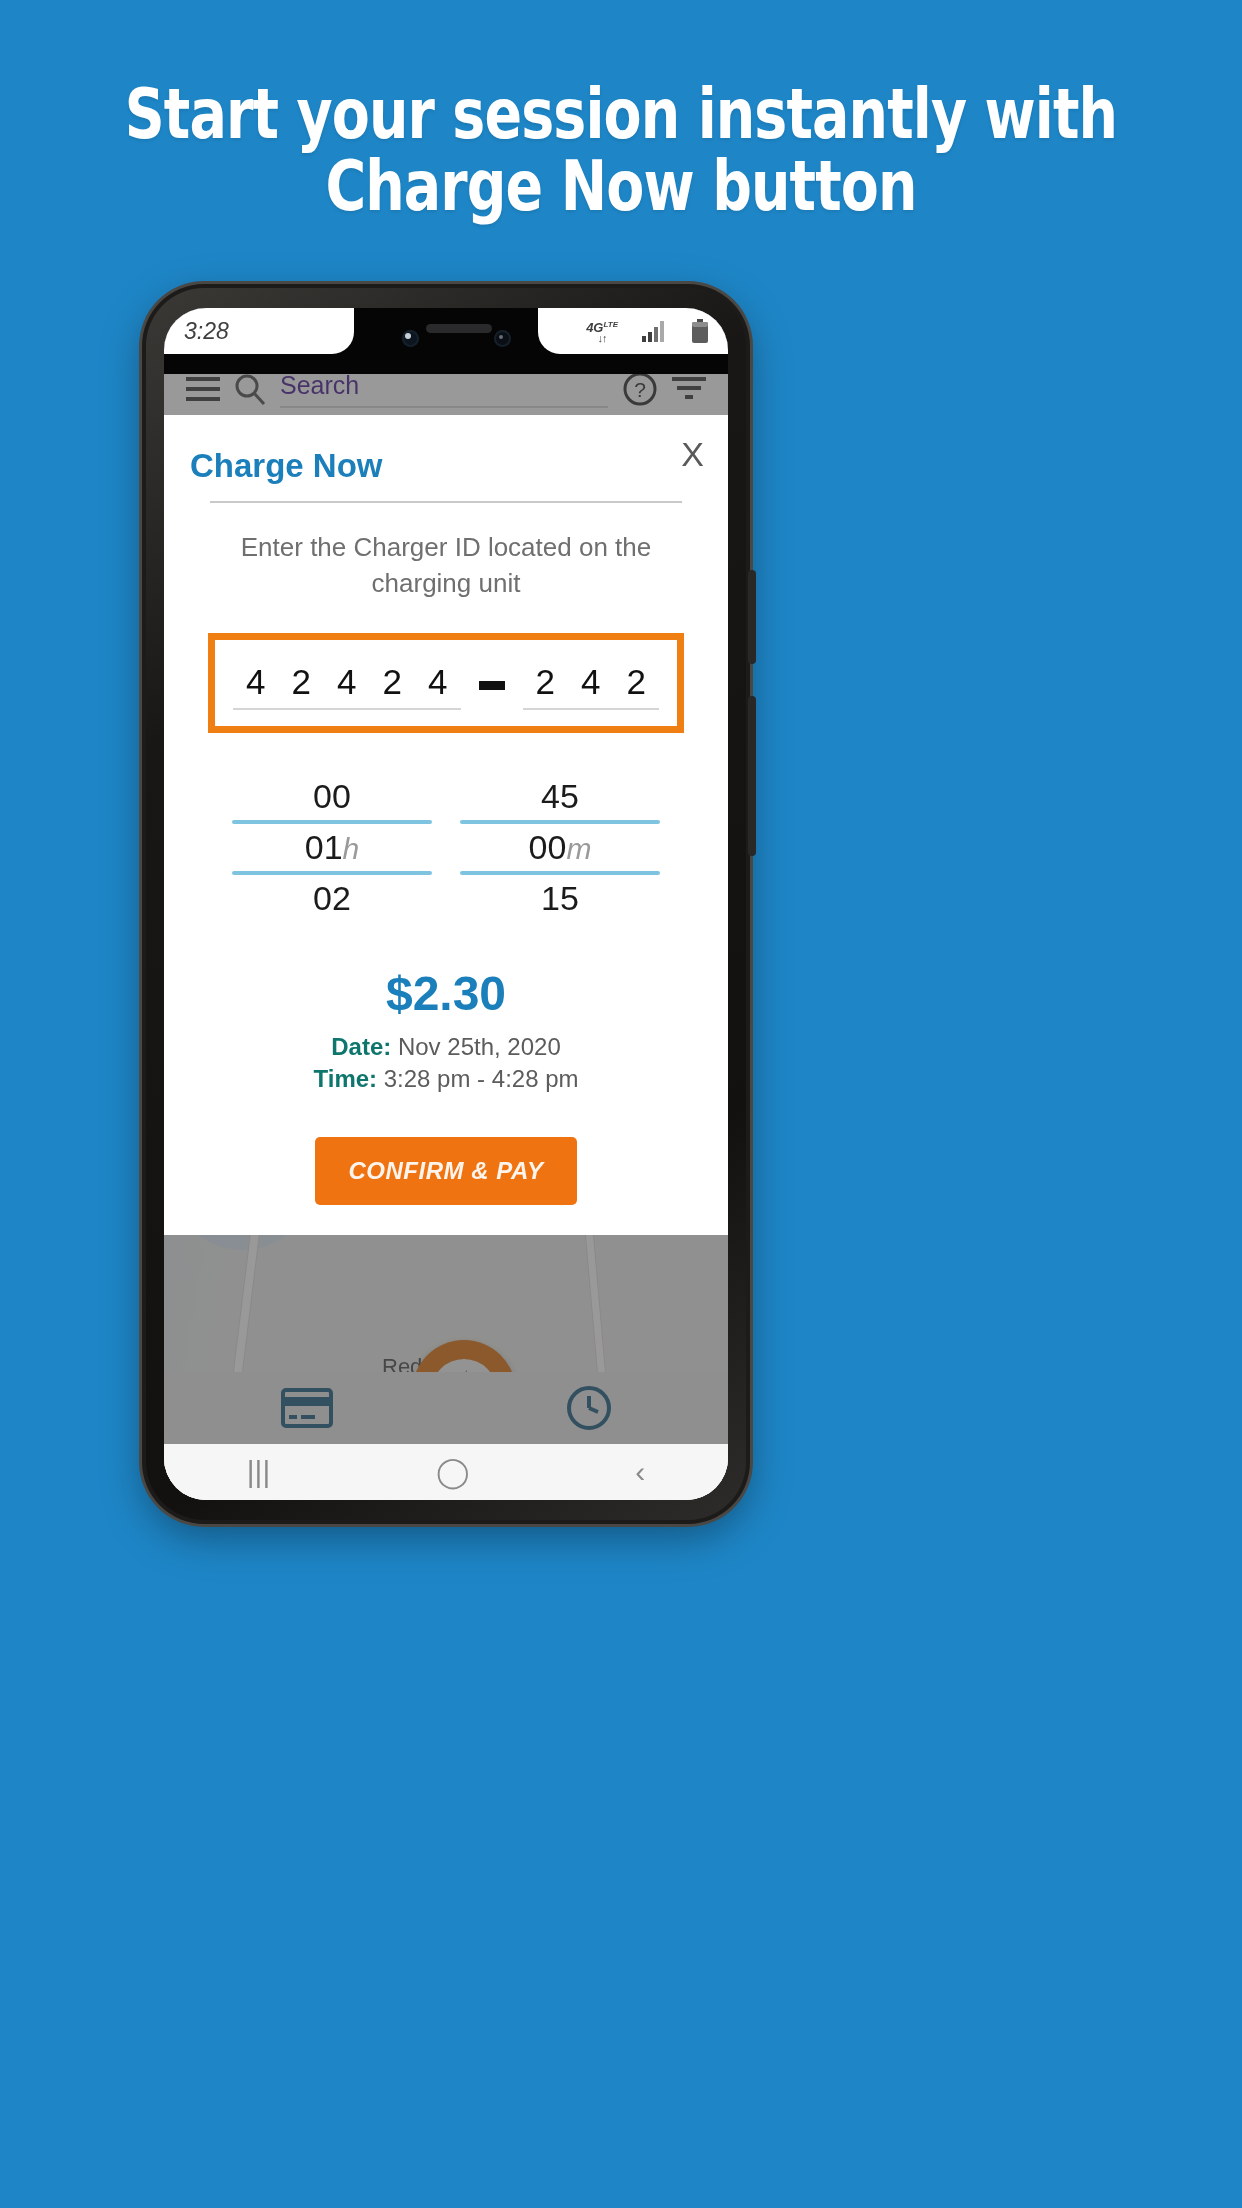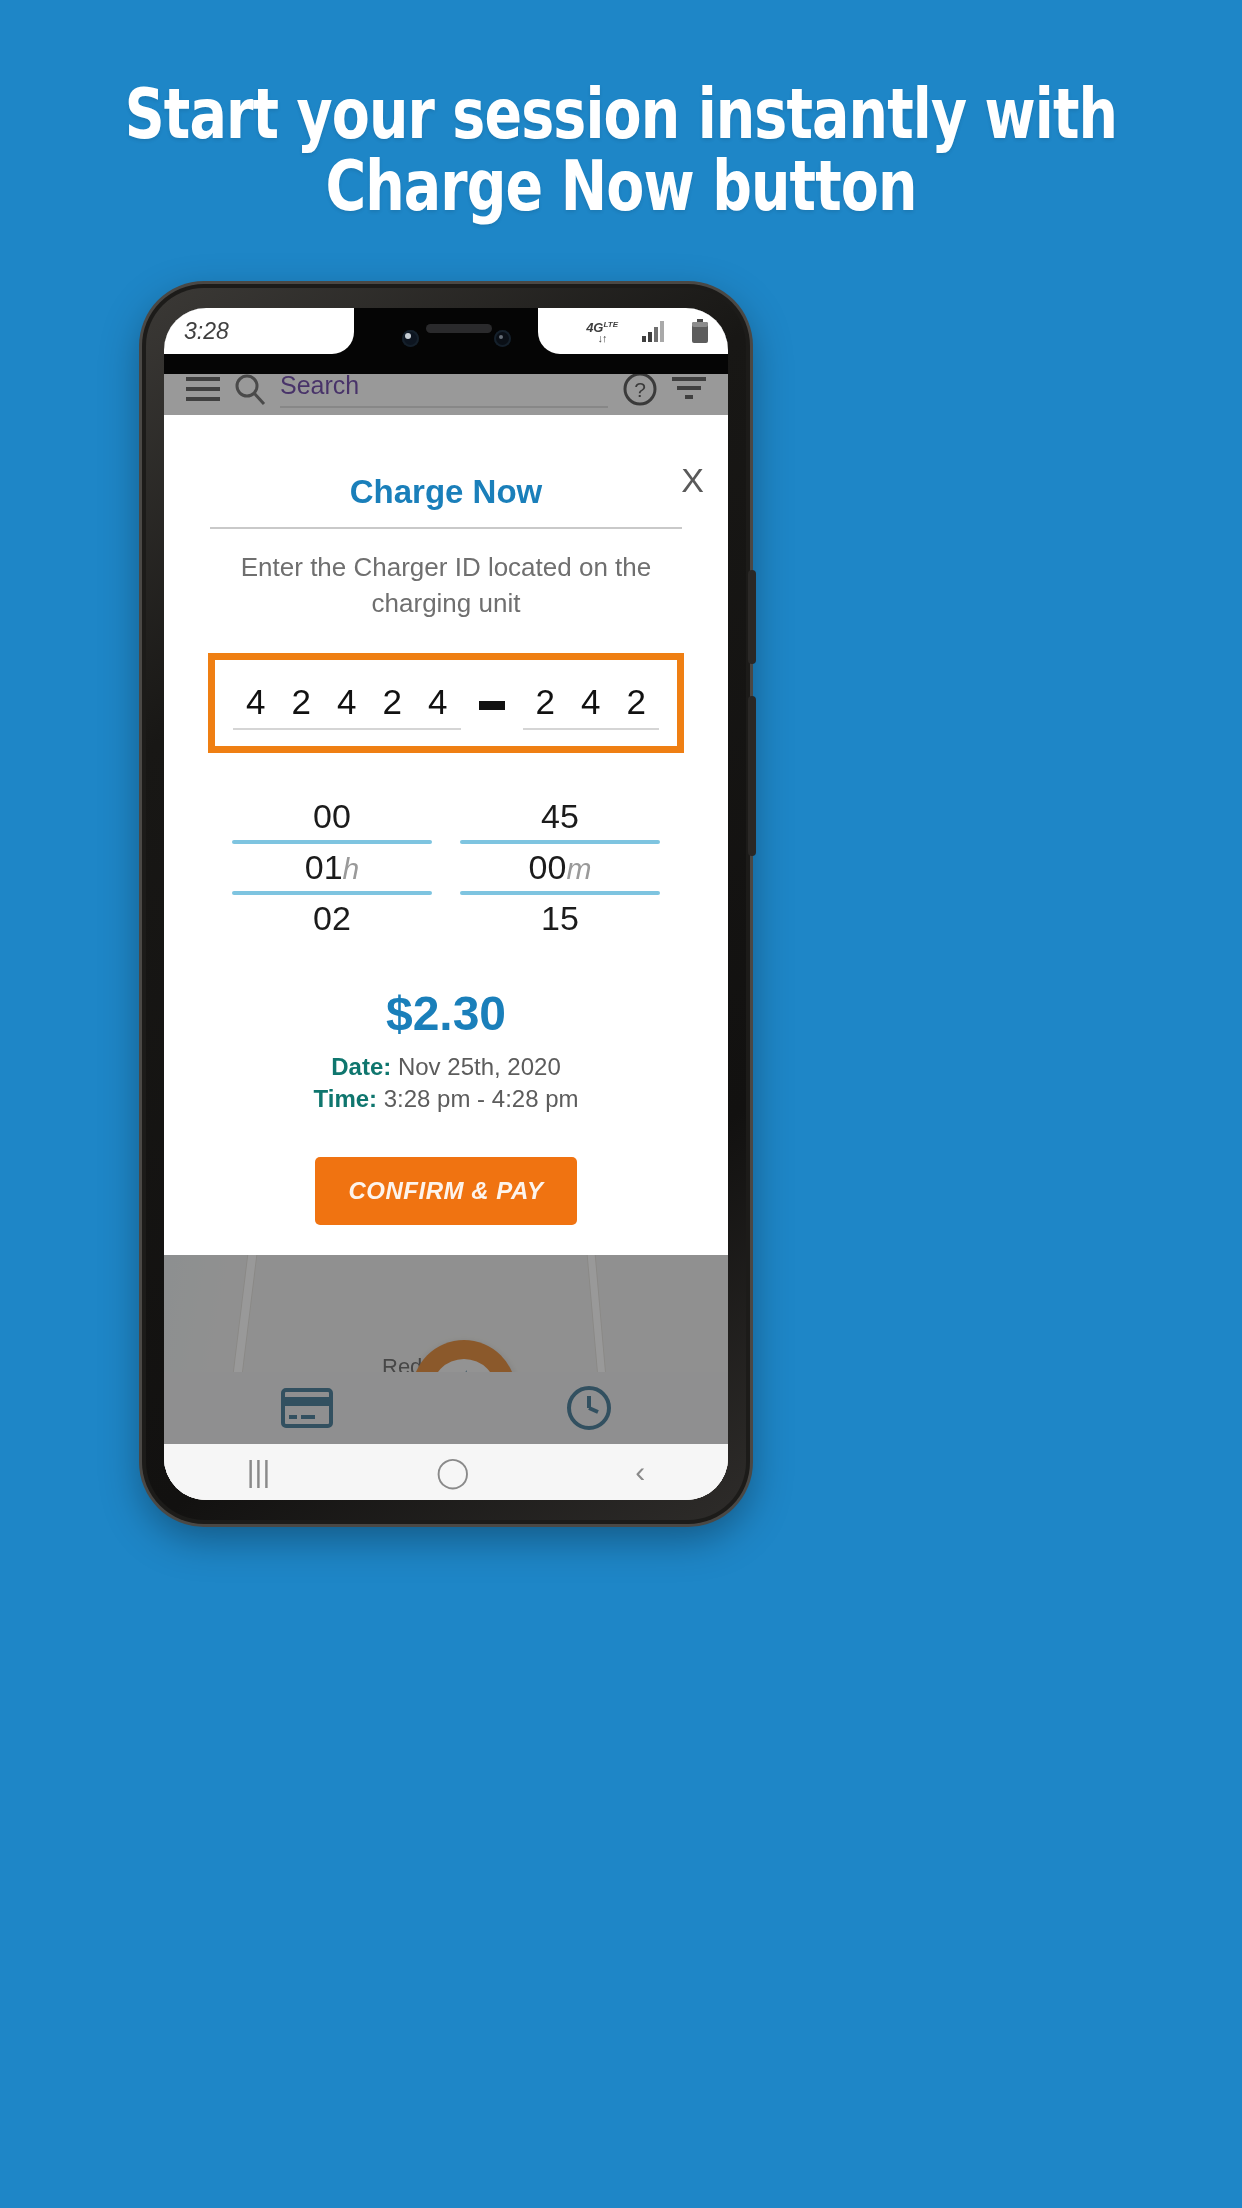--- a/index.html
+++ b/index.html
@@ -286,44 +286,42 @@
   .dialog {
     position: absolute;
     left: 0; top: 107px;
     width: 564px;
     background: #ffffff;
     z-index: 5;
     padding: 24px 26px 30px 26px;
   }
   .dlg-head { position: relative; }
   .dlg-title {
-    text-align:center;
     color:#1a7fba;
     font-size: 33px;
     font-weight: bold;
     padding-top: 8px;
-    margin-top: 26px;
   }
   .dlg-close {
     position:absolute;
     right: -2px; top: -4px;
     font-size: 34px;
     color:#5a5a5a;
   }
   .dlg-rule {
     height: 2px;
     background: #c9c9c9;
     margin: 16px 20px 0 20px;
   }
   .dlg-sub {
     text-align:center;
     color:#6f6f6f;
     font-size: 26px;
     line-height: 36px;
-    margin-top: 20px;
+    margin-top: 26px;
   }
 
   .id-box {
     margin: 32px 18px 0 18px;
     border: 7px solid #ef7f13;
     padding: 22px 18px 16px 18px;
     display:flex;
     align-items: flex-end;
     gap: 16px;
   }

